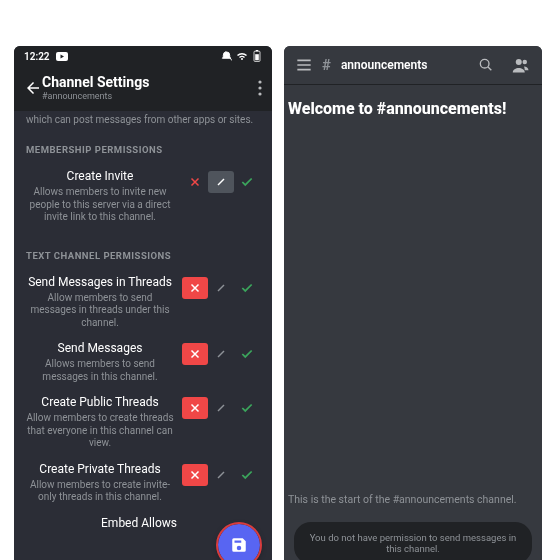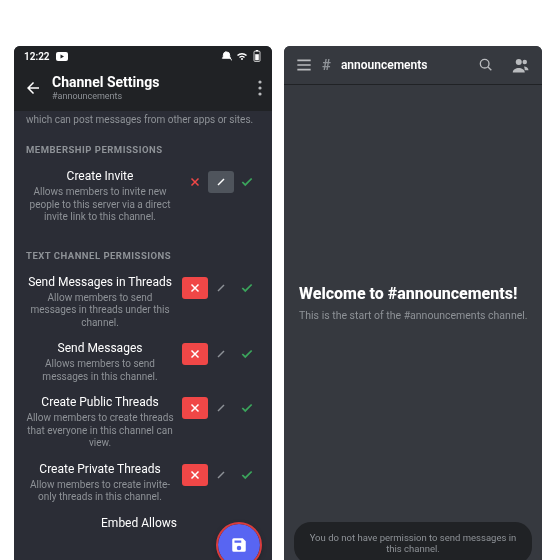--- a/index.html
+++ b/index.html
@@ -34,21 +34,20 @@
       color: #fff;
       font-size: 10px;
       font-weight: 600;
     }
     .statusbar .right { margin-left: auto; display:flex; gap:4px; align-items:center; }
     .header {
       background: #202225;
       display: flex;
       align-items: center;
       padding: 8px 10px 10px 10px;
-      gap: 10px;
     }
     .header .title { font-size: 14px; font-weight: 700; color: #fff; }
     .header .sub { font-size: 9px; color: #8e9297; margin-top:1px;}
     .header .more { margin-left: auto; color:#b9bbbe; font-size:16px; }
     .scroll {
       flex: 1;
       overflow: hidden;
       padding: 2px 12px 0 12px;
     }
     .truncated { color:#8e9297; font-size:10px; line-height:13px; }
@@ -109,22 +108,22 @@
     }
     .r-header .chan {
       color:#fff; font-weight:600; font-size:12px;
     }
     .r-header .spacer{flex:1;}
     .r-body{
       flex:1;
       background:#36393f;
       display:flex;
       flex-direction:column;
-      justify-content:center;
-      padding:14px 14px 0 15px;
+      justify-content:space-between;
+      padding:14px 14px 0 4px;
     }
     .welcome-h{ color:#fff; font-size:16px; font-weight:800; margin-bottom:6px;}
     .welcome-s{ color:#8e9297; font-size:10.5px; margin-bottom:16px;}
     .lockbar{
       background:#202225;
       margin: 0 10px 14px 10px;
       border-radius:17px;
       padding:10px 8px;
       text-align:center;
       color:#8e9297;

